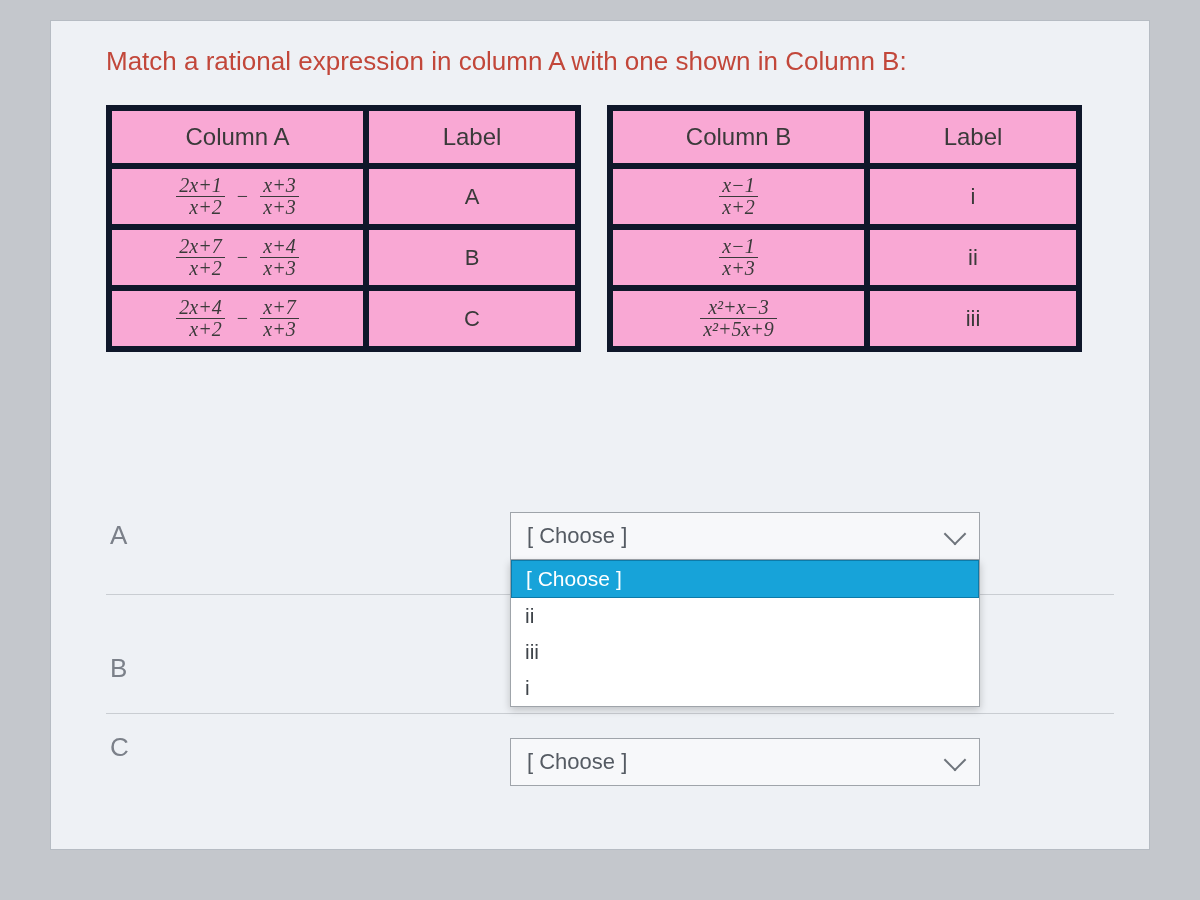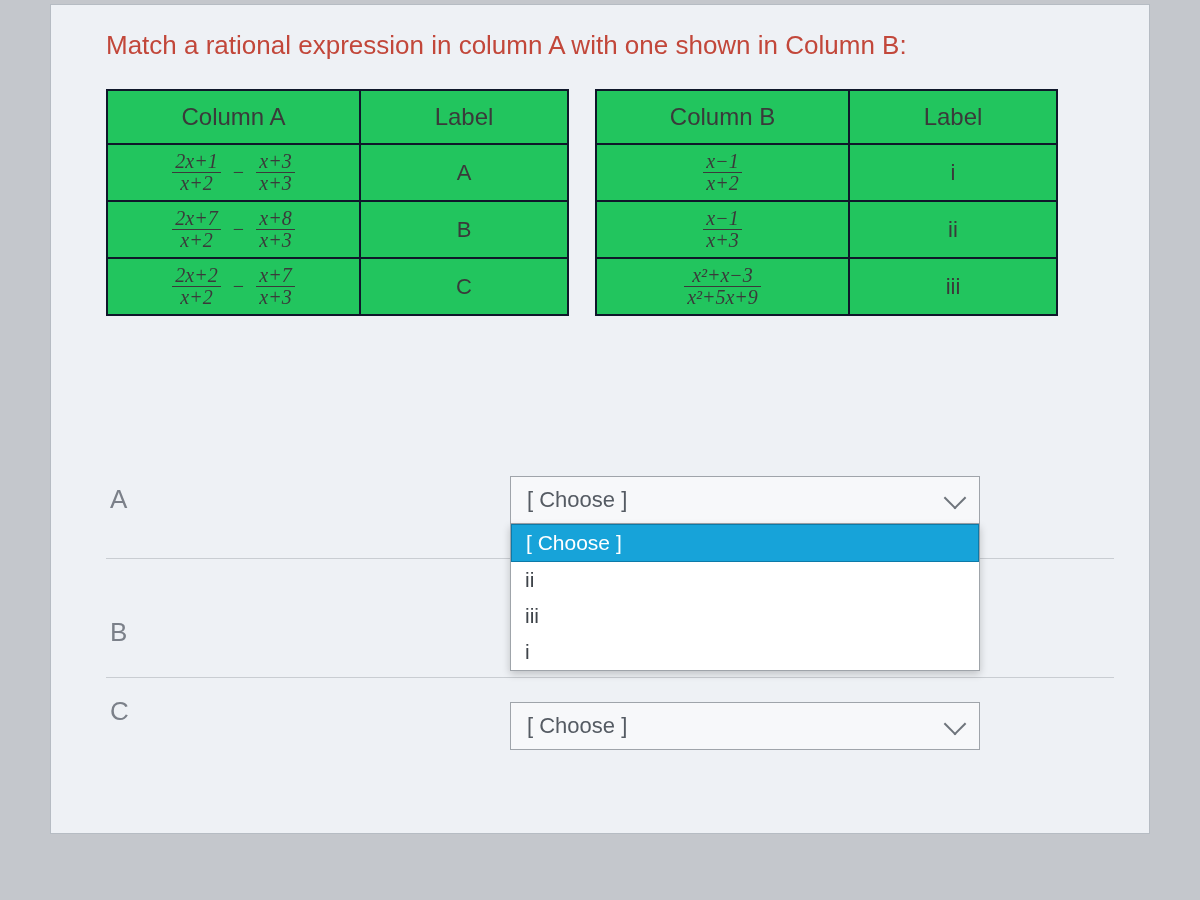--- a/index.html
+++ b/index.html
@@ -8,38 +8,38 @@
     background: #c4c7cc;
     font-family: "Helvetica Neue", Arial, sans-serif;
     width: 1200px;
     height: 900px;
     overflow: hidden;
     box-sizing: border-box;
   }
   .card {
     background: #eef1f5;
     border: 1px solid #b6bcc3;
-    margin: 4px 50px;
+    margin: 20px 50px;
     padding: 25px 35px 25px 55px;
     height: 830px;
     box-sizing: border-box;
     position: relative;
   }
   .prompt {
     color: #c2473a;
     font-size: 26px;
     margin-bottom: 28px;
   }
   table.ref {
     border-collapse: collapse;
     margin-bottom: 60px;
   }
   table.ref th, table.ref td {
-    border: 2px solid #0f172a;
-    background: #22c55e;
+    border: 6px solid #0f172a;
+    background: #f9a8d4;
     text-align: center;
     vertical-align: middle;
     font-size: 22px;
     color: #3a3a3a;
   }
   table.ref th {
     font-weight: normal;
     font-size: 24px;
     padding: 12px 28px;
   }
@@ -66,20 +66,21 @@
     padding: 2px 0;
   }
   .frac .num {
     display: block;
     border-bottom: 1.5px solid #3a3a3a;
     padding: 0 3px;
   }
   .frac .den {
     display: block;
     padding: 0 3px;
+    text-align: right;
   }
   .minus {
     font-family: "Times New Roman", serif;
     font-size: 20px;
     padding: 0 6px;
     vertical-align: middle;
   }
   .roman { font-style: normal; }
 
   
@@ -176,33 +177,33 @@
       <td>
         <span class="frac"><span class="num">x−1</span><span class="den">x+2</span></span>
       </td>
       <td class="roman">i</td>
     </tr>
 
     <tr>
       <td>
         <span class="frac"><span class="num">2x+7</span><span class="den">x+2</span></span>
         <span class="minus">−</span>
-        <span class="frac"><span class="num">x+8</span><span class="den">x+3</span></span>
+        <span class="frac"><span class="num">x+4</span><span class="den">x+3</span></span>
       </td>
       <td>B</td>
       <td class="spacer-col"></td>
       <td>
         <span class="frac"><span class="num">x−1</span><span class="den">x+3</span></span>
       </td>
       <td class="roman">ii</td>
     </tr>
 
     <tr>
       <td>
-        <span class="frac"><span class="num">2x+2</span><span class="den">x+2</span></span>
+        <span class="frac"><span class="num">2x+4</span><span class="den">x+2</span></span>
         <span class="minus">−</span>
         <span class="frac"><span class="num">x+7</span><span class="den">x+3</span></span>
       </td>
       <td>C</td>
       <td class="spacer-col"></td>
       <td>
         <span class="frac"><span class="num">x²+x−3</span><span class="den">x²+5x+9</span></span>
       </td>
       <td class="roman">iii</td>
     </tr>

